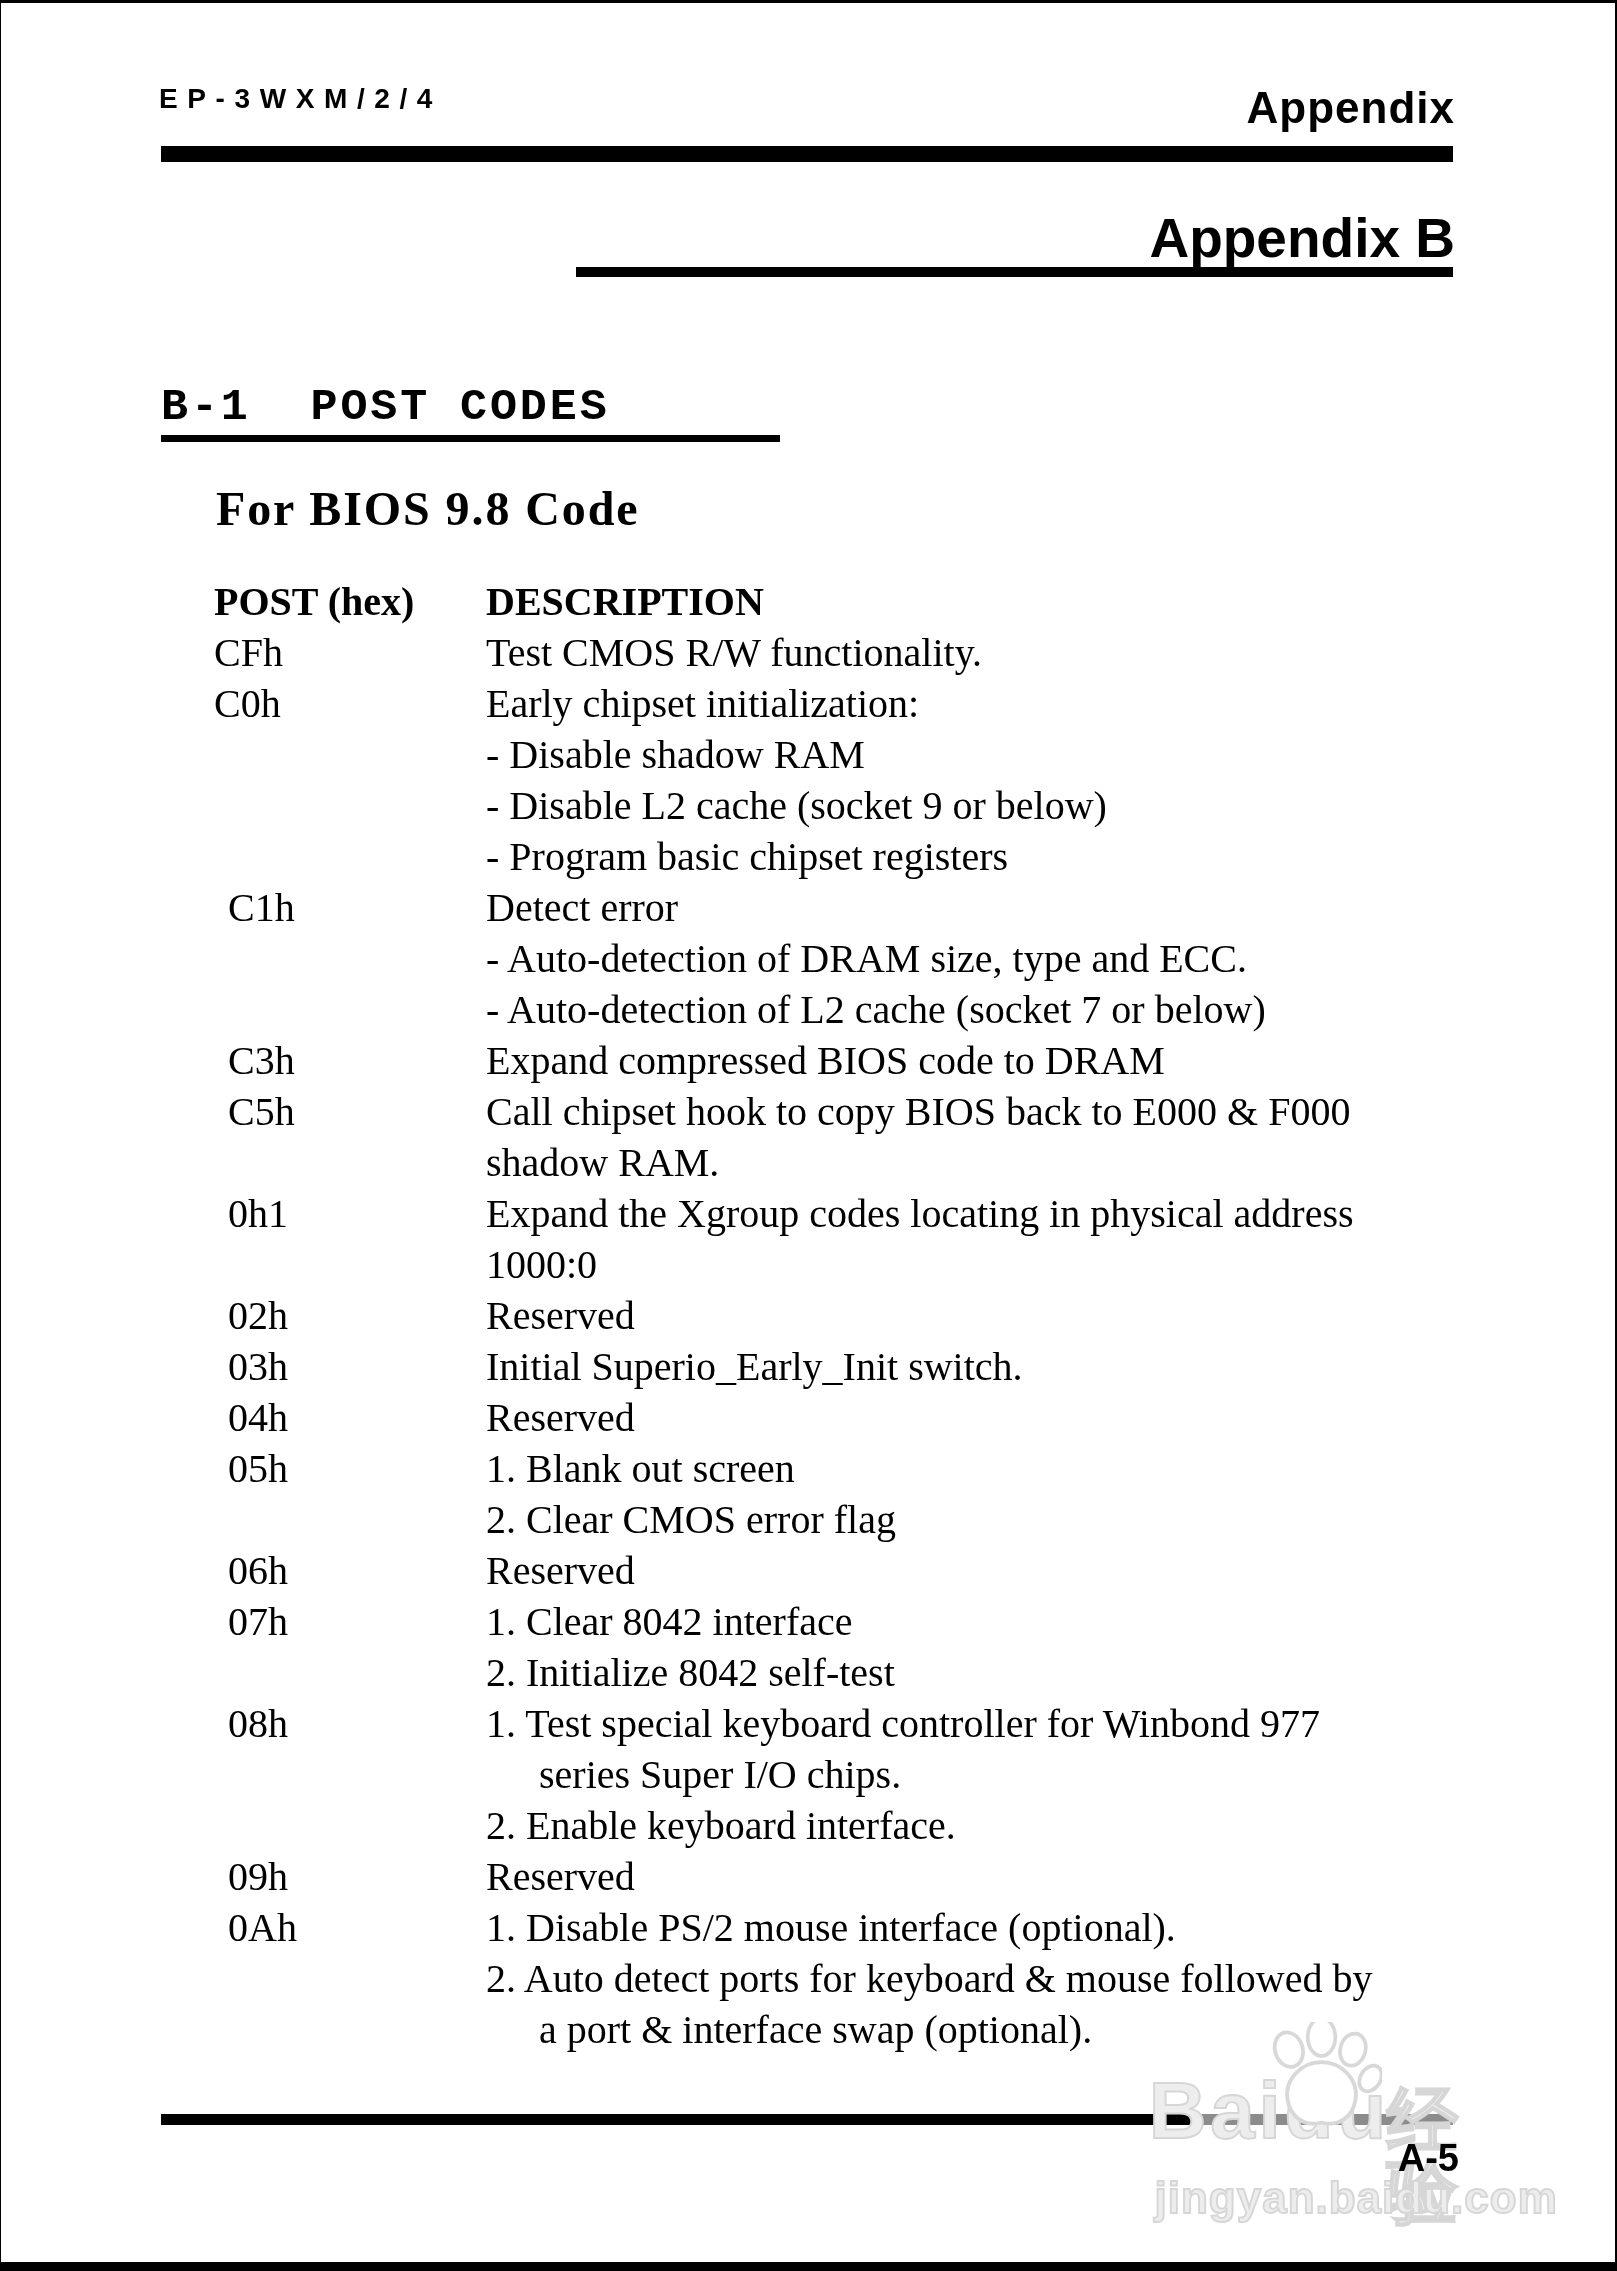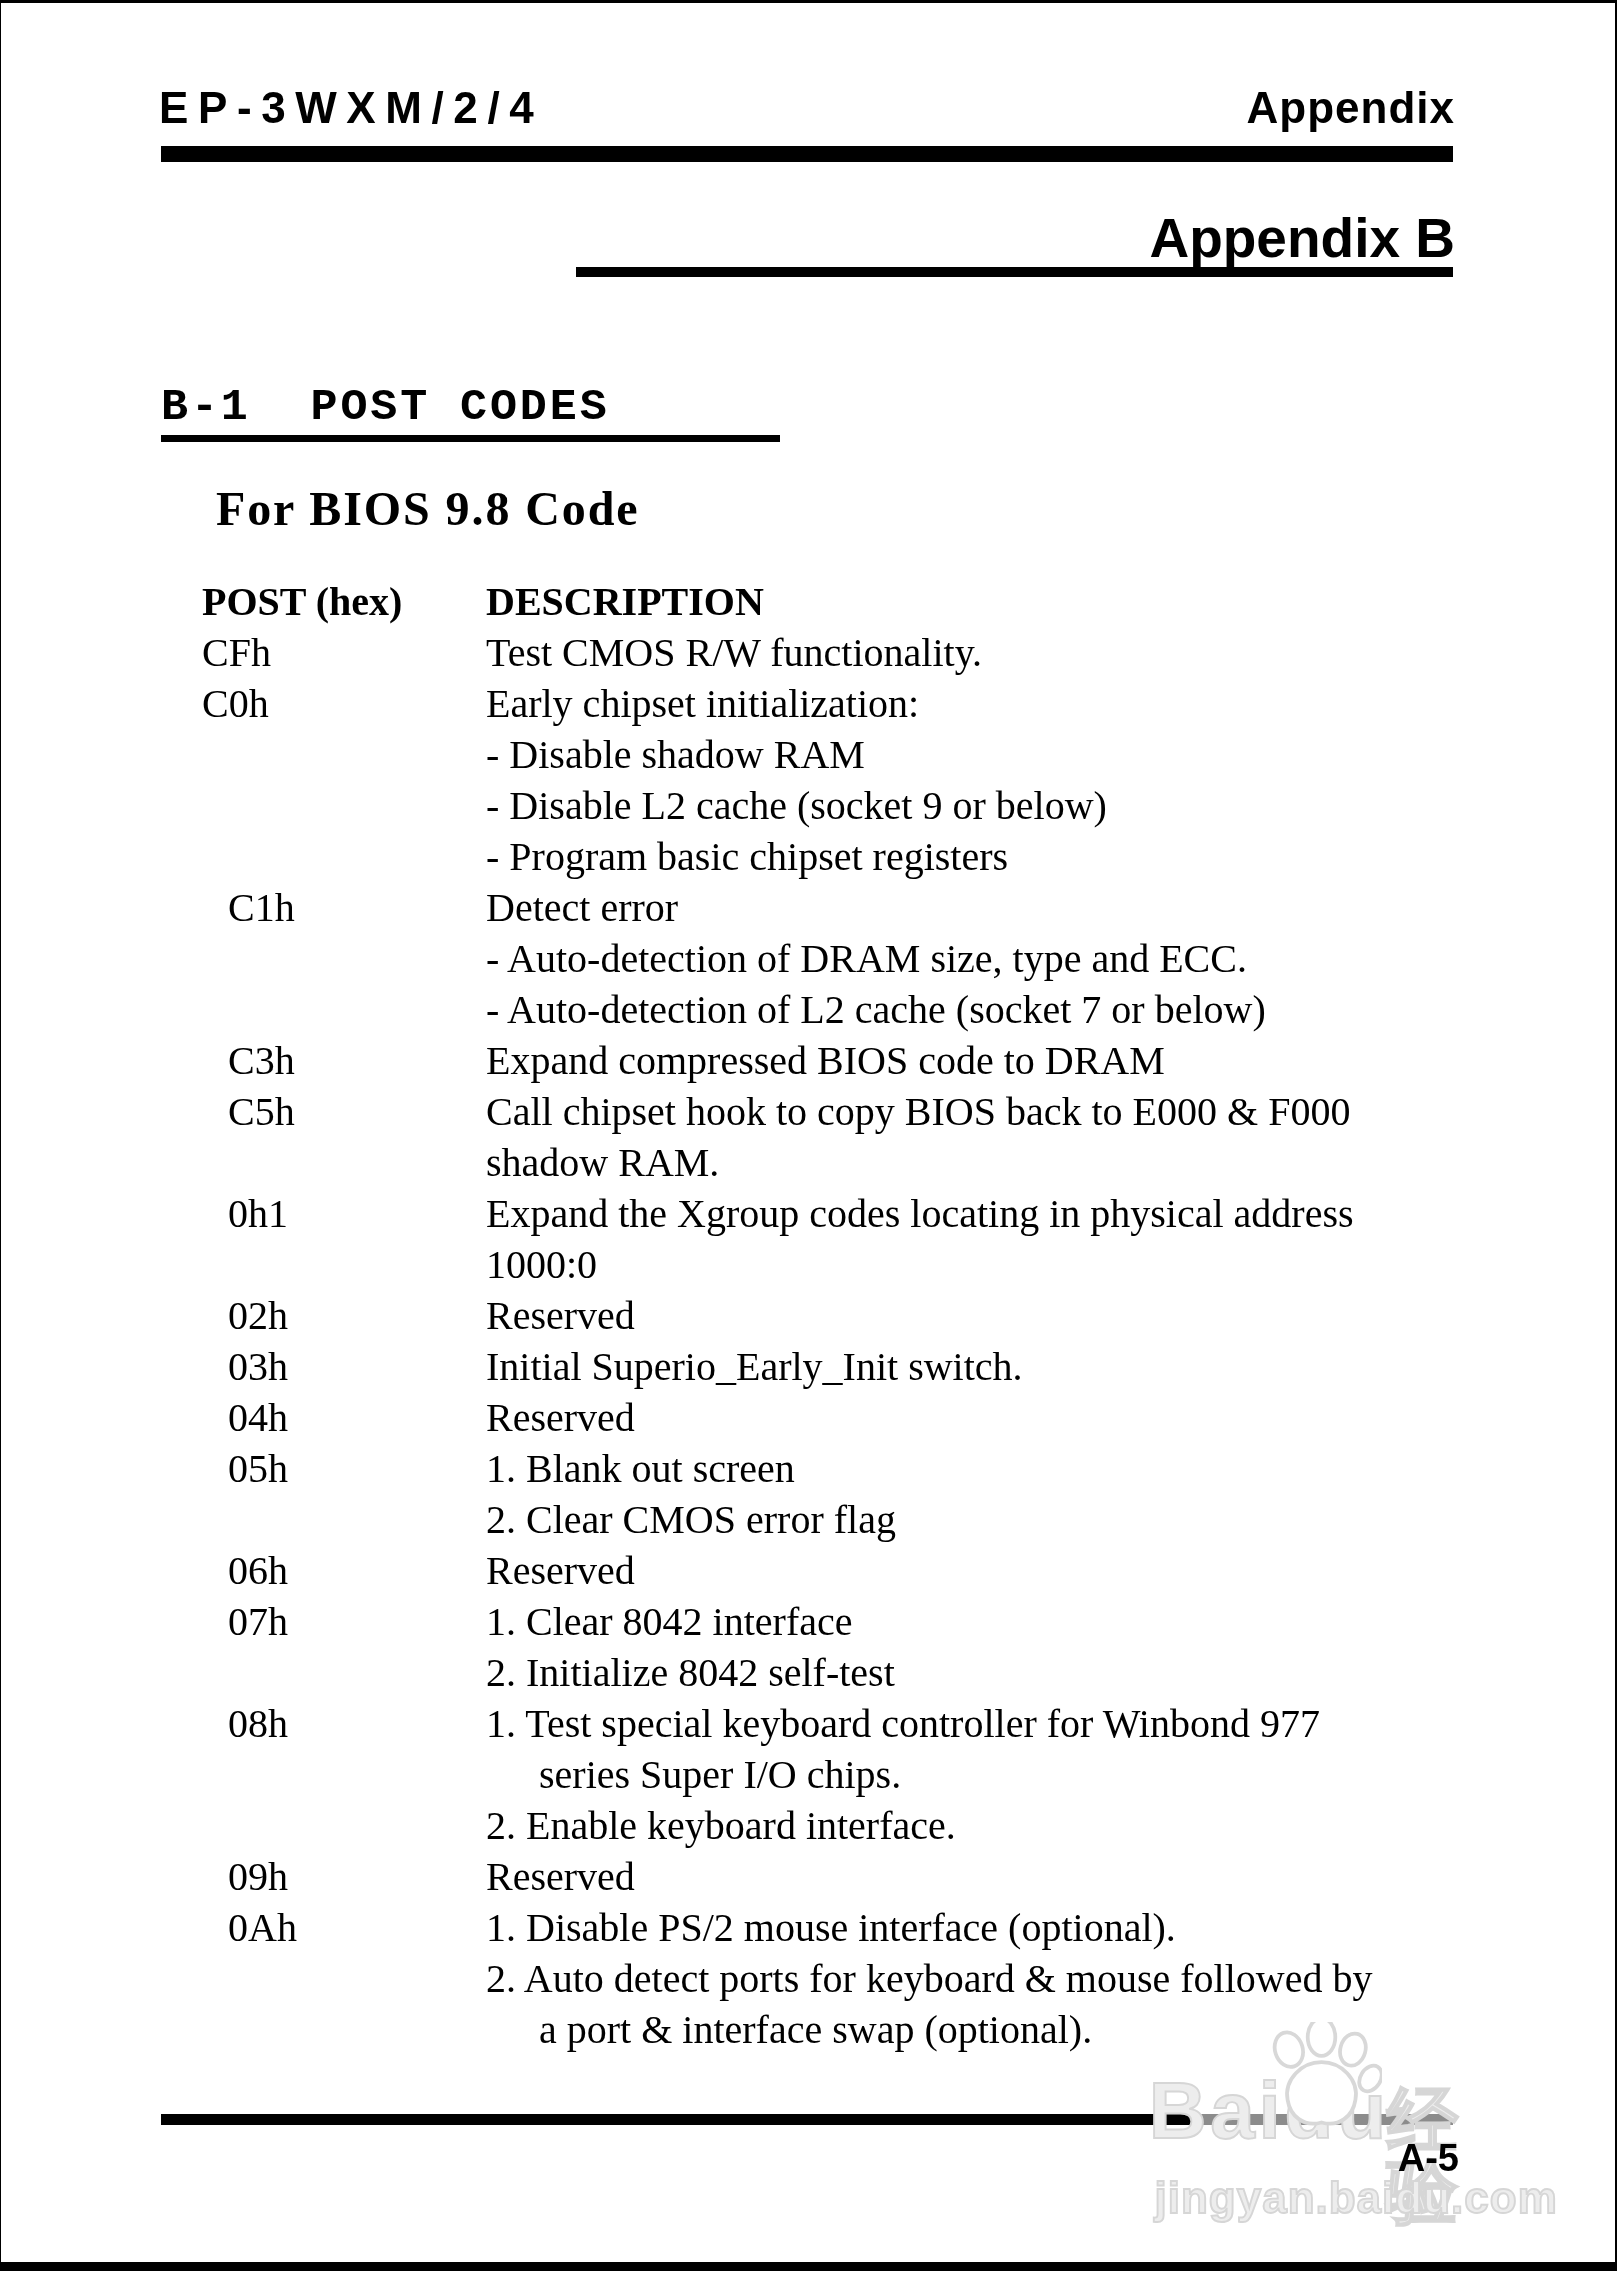--- a/index.html
+++ b/index.html
@@ -12,21 +12,21 @@
     color:#000;
     border-style:solid; border-color:#000;
     border-width:3.8px 2.9px 9.6px 1.9px;
     overflow:hidden;
     font-family:"Liberation Serif","DejaVu Serif",serif;
   }
   
   .hdr-left {
     position:absolute; left:158px; top:80px;
     font-family:"Liberation Sans","DejaVu Sans",sans-serif;
-    font-weight:bold; font-size:44px; letter-spacing:9.6px;
+    font-weight:bold; font-size:28px; letter-spacing:9.6px;
     white-space:pre;
   }
   .hdr-right {
     position:absolute; right:160px; top:80px;
     font-family:"Liberation Sans","DejaVu Sans",sans-serif;
     font-weight:bold; font-size:44px; letter-spacing:1px;
     white-space:pre;
   }
   .hdr-rule {
     position:absolute; left:160px; top:143px;
@@ -61,21 +61,21 @@
   }
   
   .post-table {
     position:absolute; left:0; top:573px; width:100%;
   }
   .trow {
     position:relative; height:51px;
     font-size:40px; line-height:51px;
   }
   .trow.bold { font-weight:bold; }
-  .c1 { position:absolute; left:201px; white-space:pre; }
+  .c1 { position:absolute; left:213px; white-space:pre; }
   .c1.shift { left:227px;text-align:right; }
   .c2 { position:absolute; left:485px; white-space:pre; }
   .c2.ind { left:538px; }
   
   .footer-rule {
     position:absolute; left:160px; top:2111px;
     width:1292px; height:10.5px; background:#000;
     z-index:1;
   }
   .page-num {

